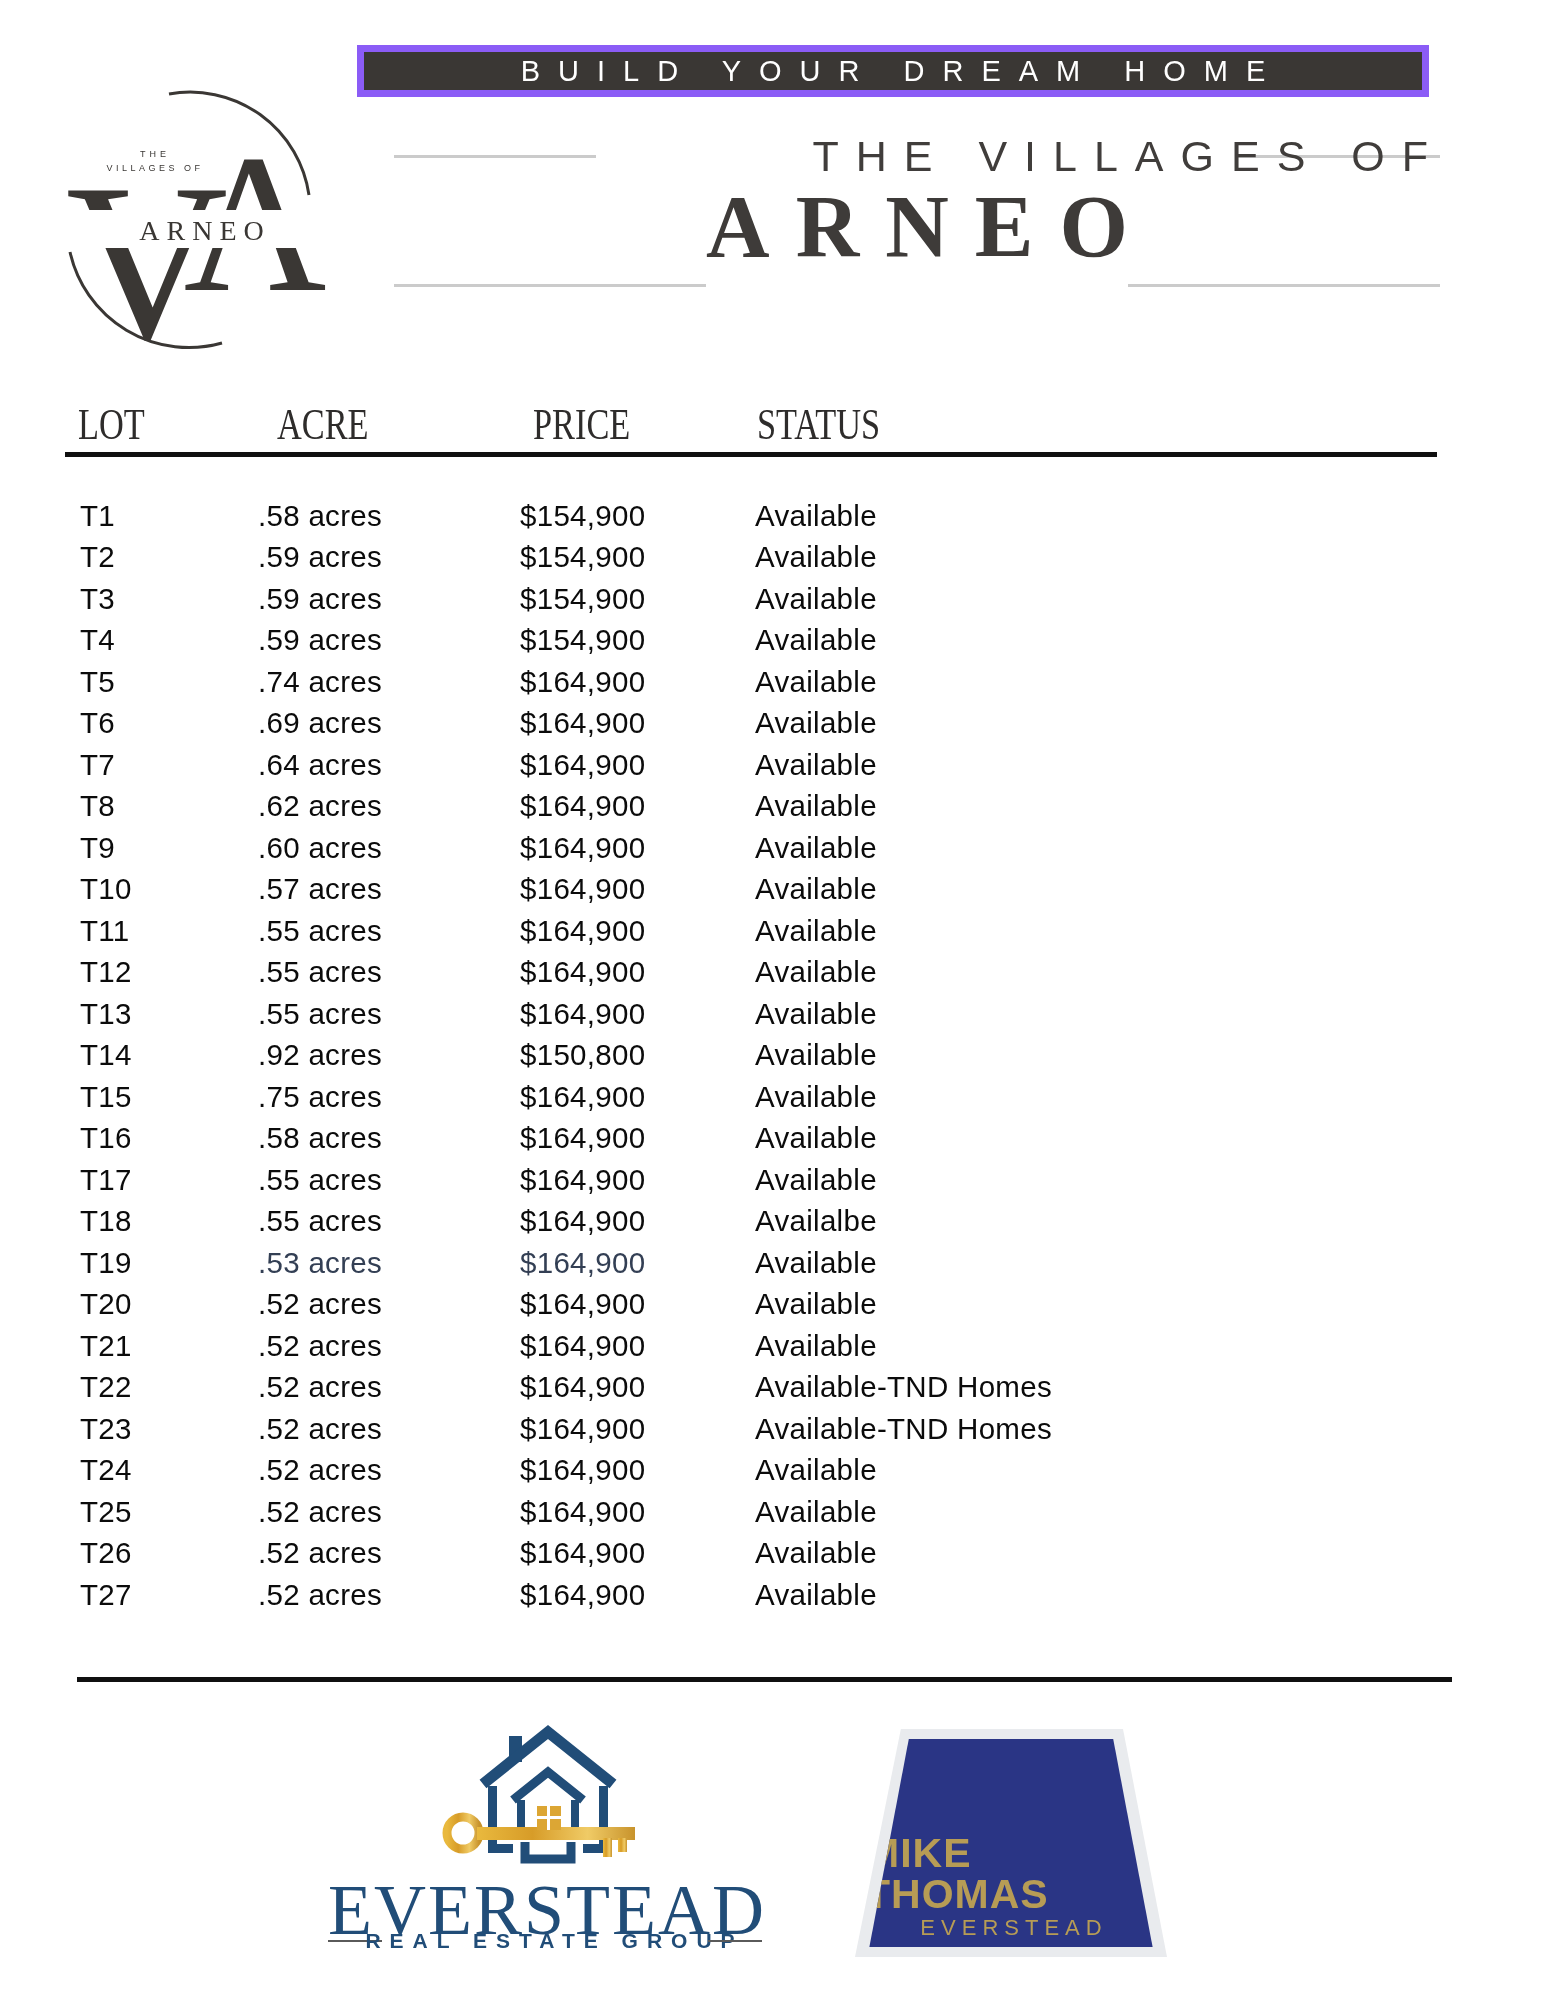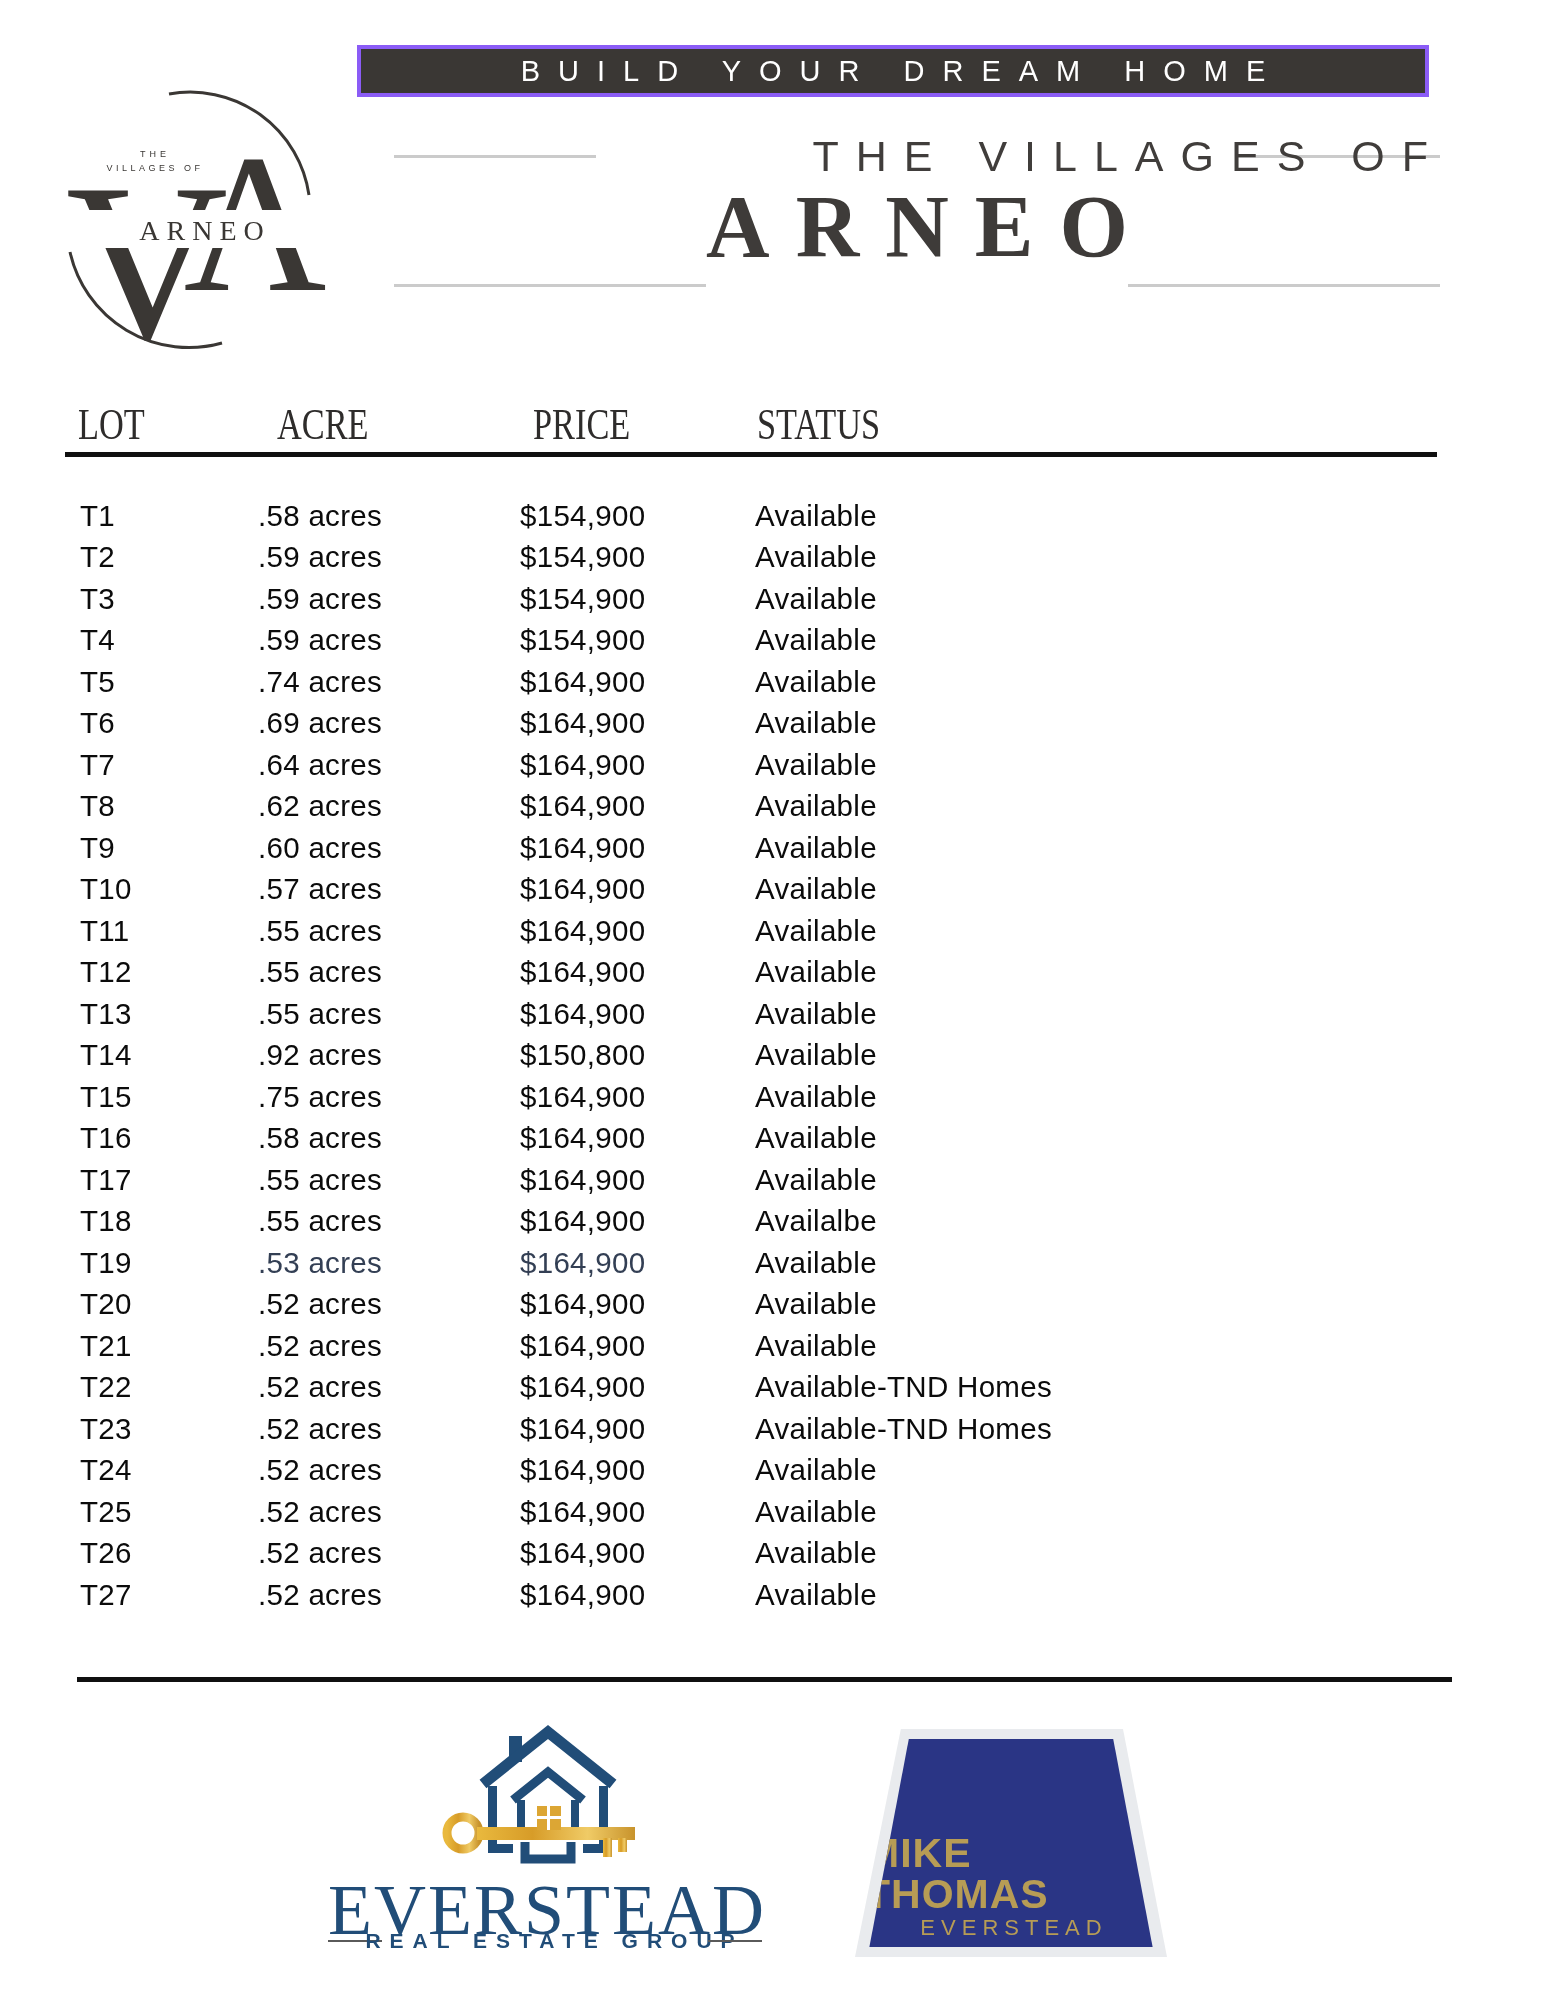--- a/index.html
+++ b/index.html
@@ -1,21 +1,21 @@
 <!DOCTYPE html>
 <html><head>
 <meta charset="utf-8">
 <style>
   html,body{margin:0;padding:0;background:#ffffff;}
   .page{position:relative;width:1545px;height:2000px;background:#ffffff;overflow:hidden;
         font-family:"Liberation Sans",sans-serif;color:#0b0b0b;}
 
   
   .banner{position:absolute;left:357px;top:45px;width:1072px;height:52px;
-          background:#3a3734;border:4px solid #8b5cf6;box-sizing:border-box;
+          background:#3a3734;border:7px solid #8b5cf6;box-sizing:border-box;
           display:flex;align-items:center;justify-content:center;}
   .banner span{color:#ffffff;font-size:29px;letter-spacing:18px;padding-left:18px;font-weight:400;}
 
   
   .logo{position:absolute;left:50px;top:60px;}
 
   
   .title-line{position:absolute;height:3px;background:#cbcbcb;}
   .t-villages{position:absolute;left:389px;top:132px;width:1056px;text-align:right;
               font-size:43px;letter-spacing:17px;padding-left:17px;box-sizing:border-box;

